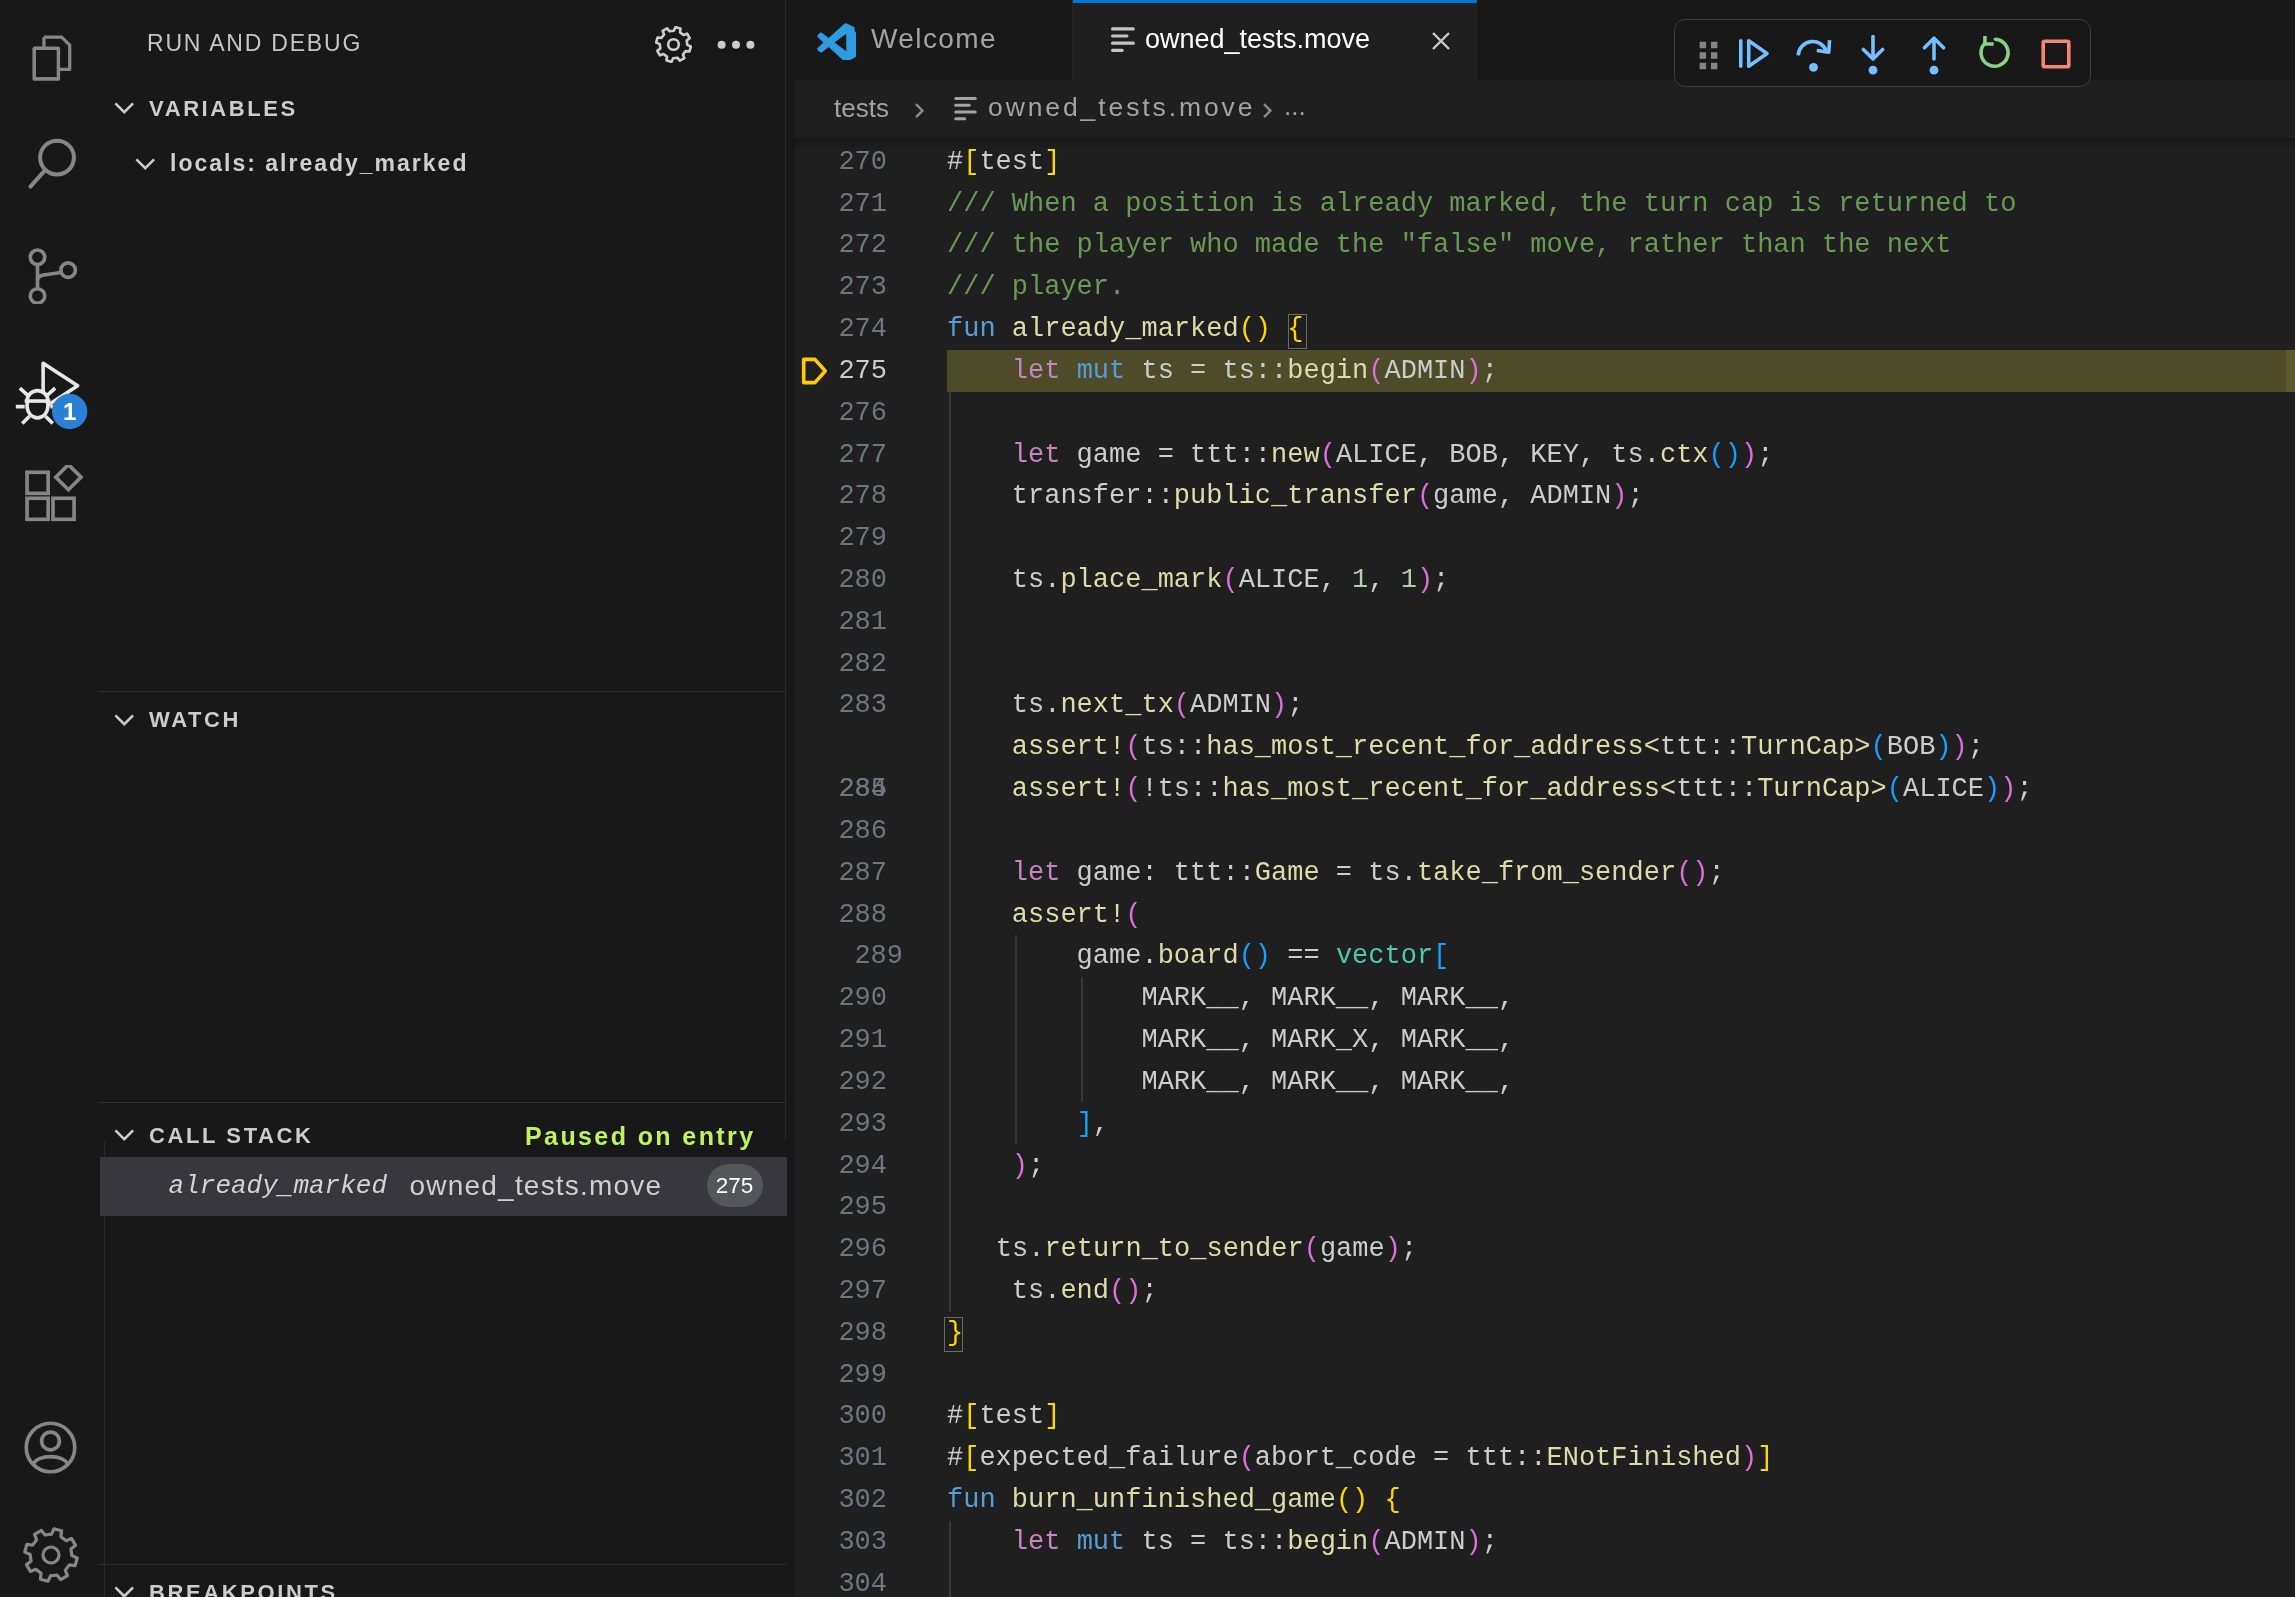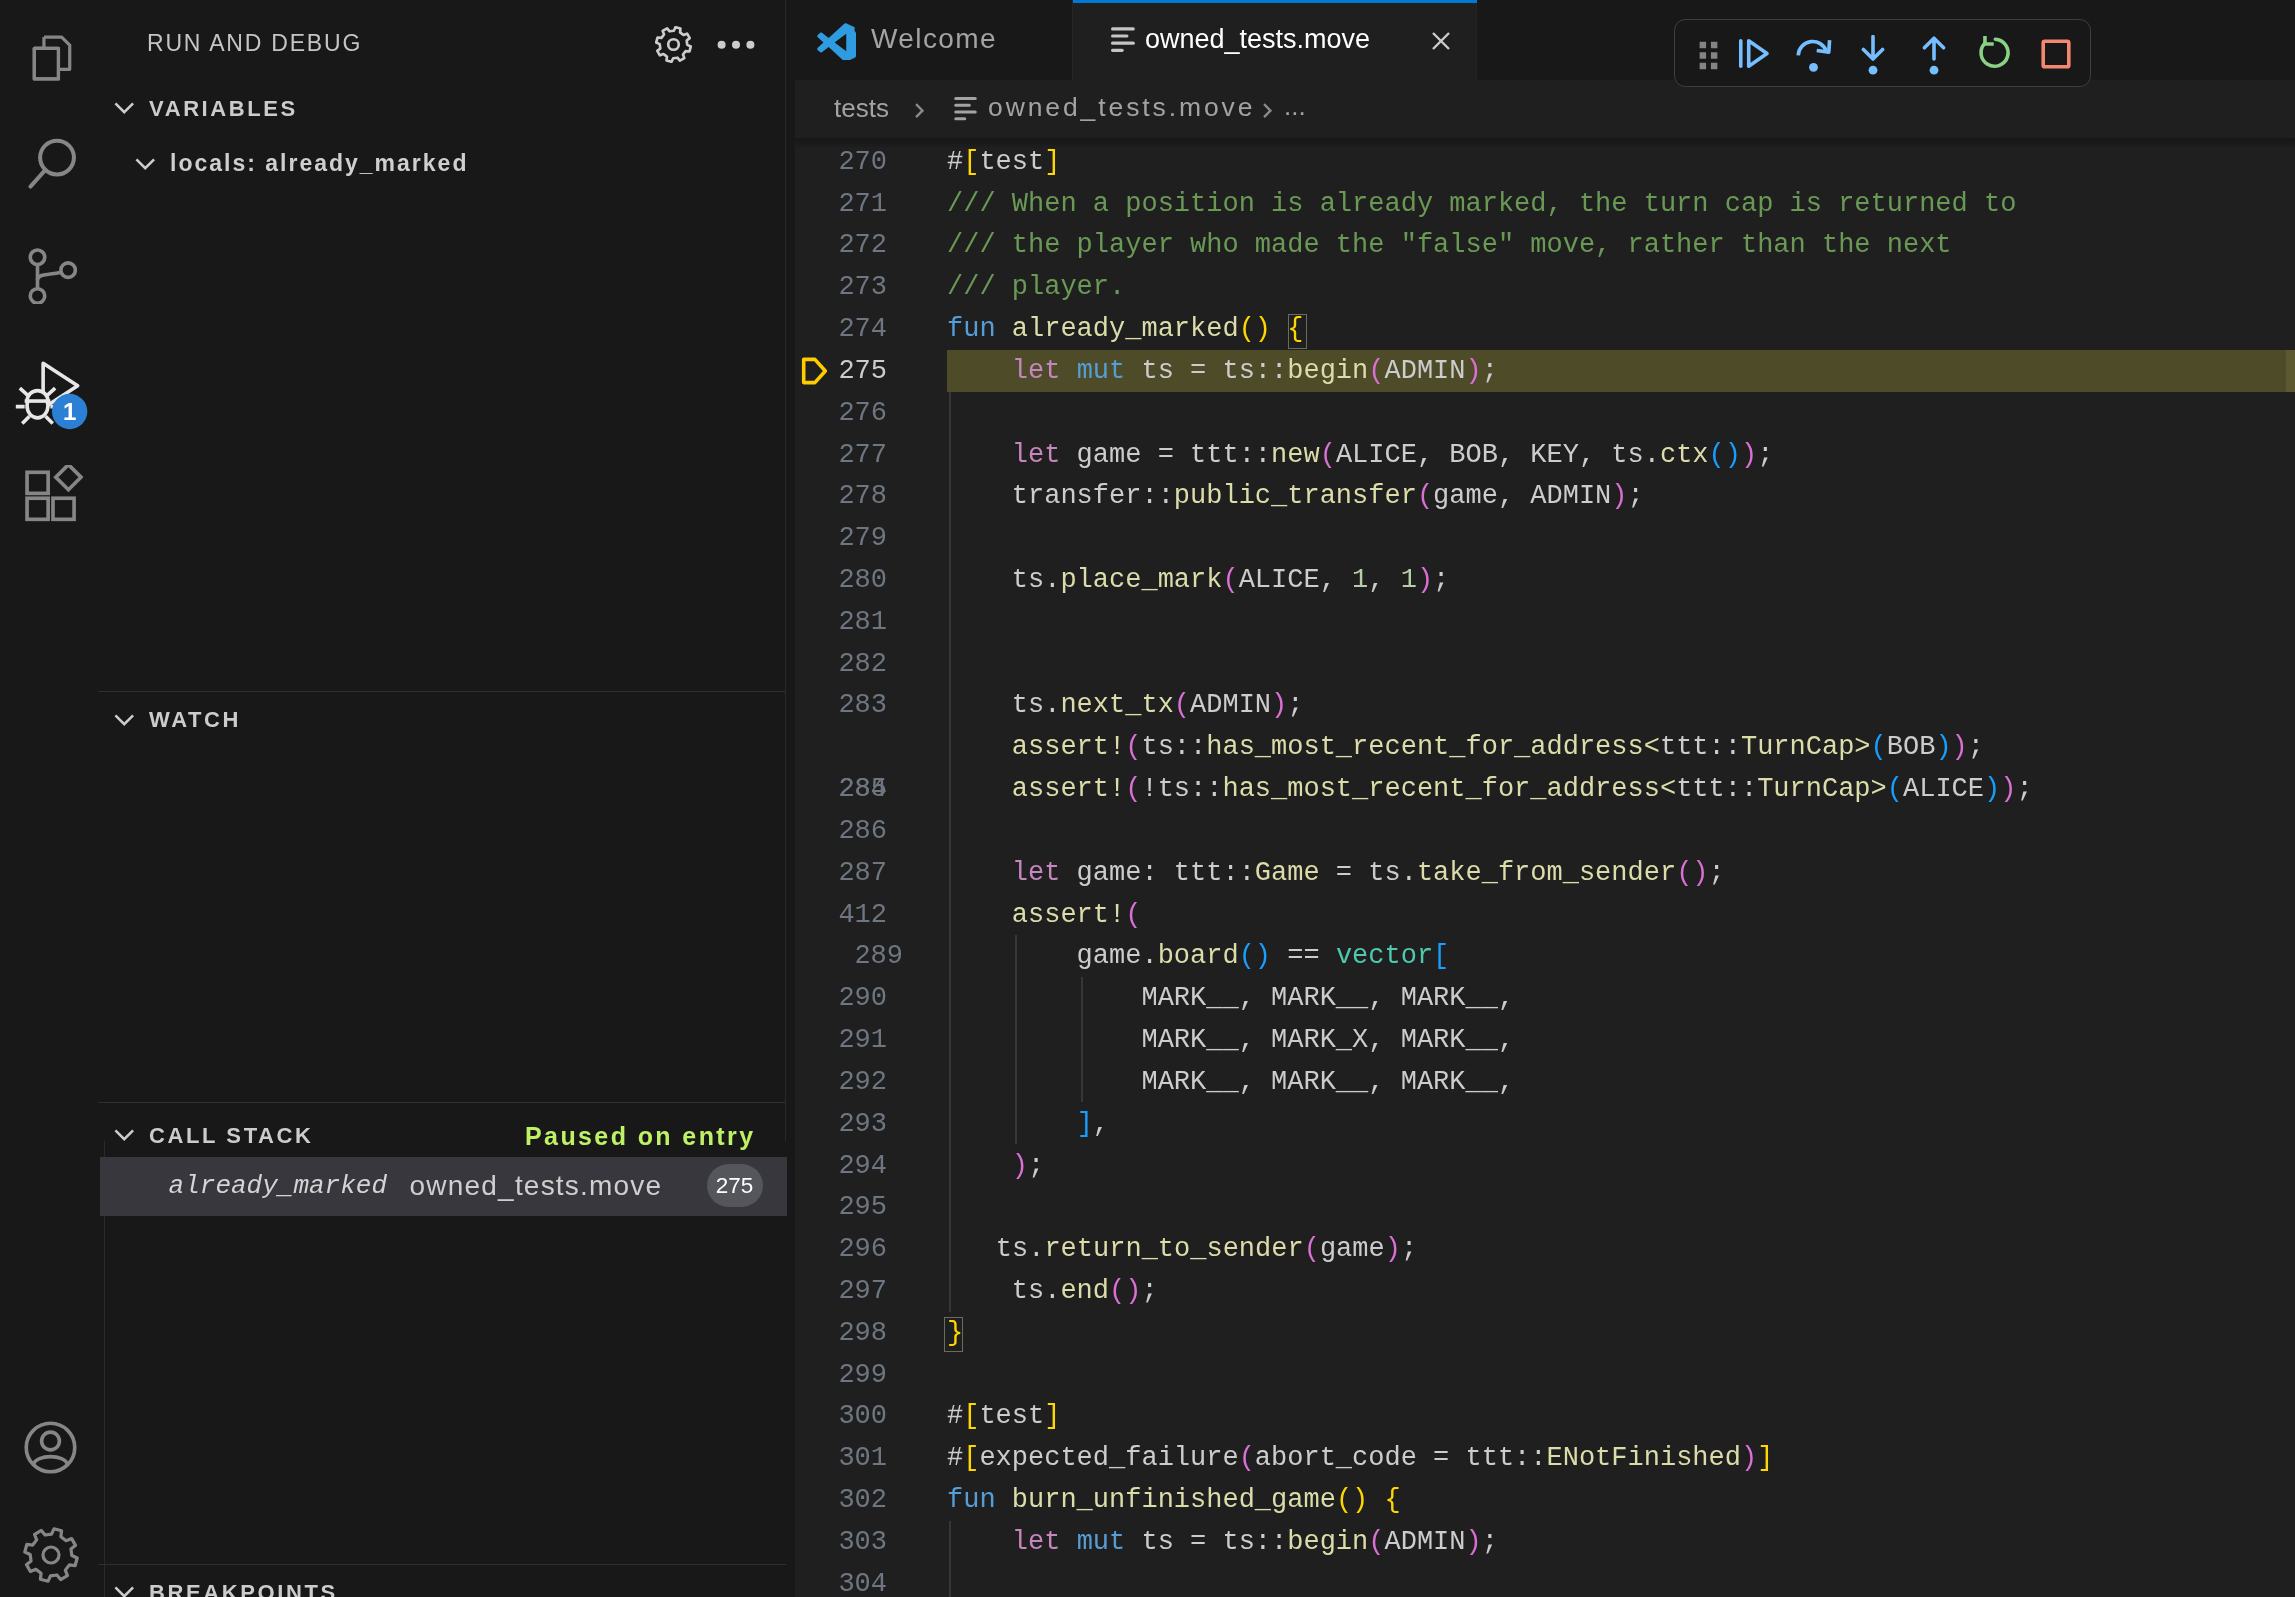--- a/index.html
+++ b/index.html
@@ -214,21 +214,21 @@
 <div class="lnum" style="left:0px;top:643px;color:#6e7681;">282</div>
 <div class="lnum" style="left:0px;top:684px;color:#6e7681;">283</div>
 <div class="codeline" style="left:152px;top:684px;"><span class="w">    ts.</span><span class="fn">next_tx</span><span class="b2">(</span><span class="w">ADMIN</span><span class="b2">)</span><span class="w">;</span></div>
 <div class="lnum" style="left:0px;top:768px;color:#6e7681;">284</div>
 <div class="codeline" style="left:152px;top:726px;"><span class="w">    </span><span class="fn">assert!</span><span class="b2">(</span><span class="w">ts::</span><span class="fn">has_most_recent_for_address&lt;</span><span class="w">ttt::</span><span class="fn">TurnCap&gt;</span><span class="b3">(</span><span class="w">BOB</span><span class="b3">)</span><span class="b2">)</span><span class="w">;</span></div>
 <div class="lnum" style="left:0px;top:768px;color:#6e7681;">285</div>
 <div class="codeline" style="left:152px;top:768px;"><span class="w">    </span><span class="fn">assert!</span><span class="b2">(</span><span class="w">!ts::</span><span class="fn">has_most_recent_for_address&lt;</span><span class="w">ttt::</span><span class="fn">TurnCap&gt;</span><span class="b3">(</span><span class="w">ALICE</span><span class="b3">)</span><span class="b2">)</span><span class="w">;</span></div>
 <div class="lnum" style="left:0px;top:810px;color:#6e7681;">286</div>
 <div class="lnum" style="left:0px;top:852px;color:#6e7681;">287</div>
 <div class="codeline" style="left:152px;top:852px;"><span class="w">    </span><span class="kp">let</span><span class="w"> game: ttt::</span><span class="fn">Game</span><span class="w"> = ts.</span><span class="fn">take_from_sender</span><span class="b2">()</span><span class="w">;</span></div>
-<div class="lnum" style="left:0px;top:894px;color:#6e7681;">412</div>
+<div class="lnum" style="left:0px;top:894px;color:#6e7681;">288</div>
 <div class="codeline" style="left:152px;top:894px;"><span class="w">    </span><span class="fn">assert!</span><span class="b2">(</span></div>
 <div class="lnum" style="left:16px;top:935px;color:#6e7681;">289</div>
 <div class="codeline" style="left:152px;top:935px;"><span class="w">        game.</span><span class="fn">board</span><span class="b3">()</span><span class="w"> == </span><span class="ty">vector</span><span class="b3">[</span></div>
 <div class="lnum" style="left:0px;top:977px;color:#6e7681;">290</div>
 <div class="codeline" style="left:152px;top:977px;"><span class="w">            MARK__, MARK__, MARK__,</span></div>
 <div class="lnum" style="left:0px;top:1019px;color:#6e7681;">291</div>
 <div class="codeline" style="left:152px;top:1019px;"><span class="w">            MARK__, MARK_X, MARK__,</span></div>
 <div class="lnum" style="left:0px;top:1061px;color:#6e7681;">292</div>
 <div class="codeline" style="left:152px;top:1061px;"><span class="w">            MARK__, MARK__, MARK__,</span></div>
 <div class="lnum" style="left:0px;top:1103px;color:#6e7681;">293</div>

